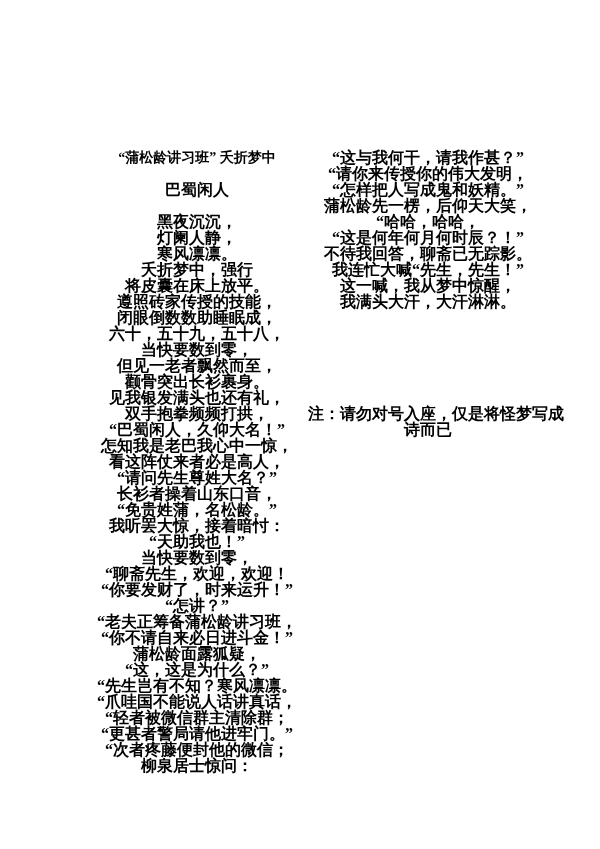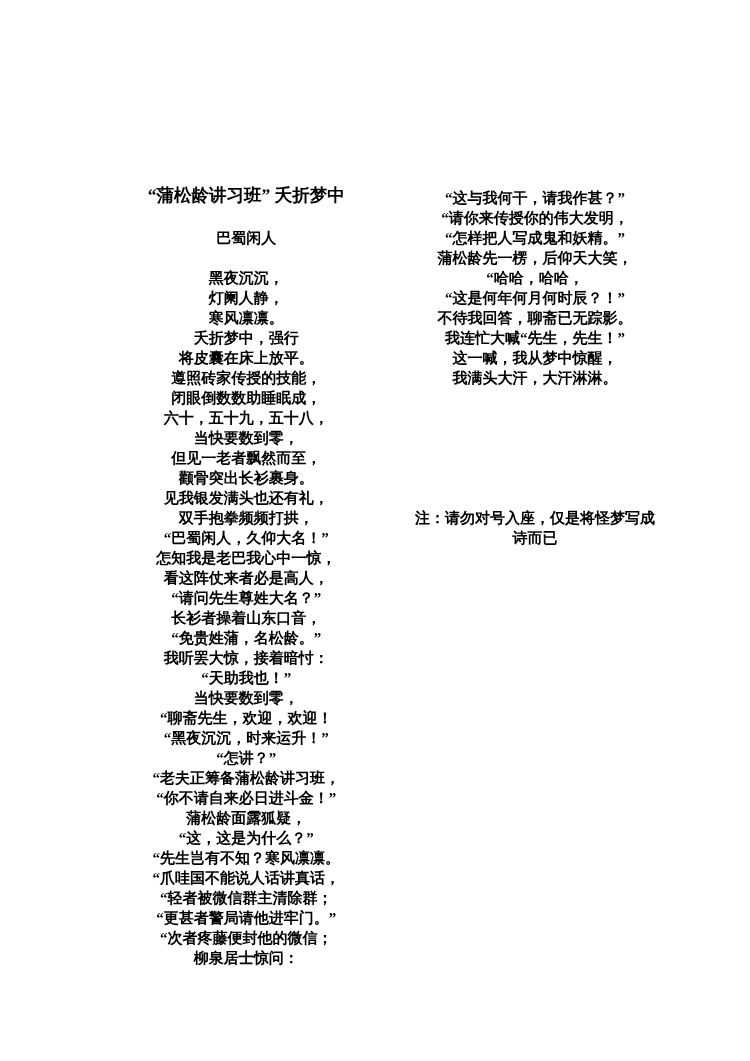--- a/index.html
+++ b/index.html
@@ -23,21 +23,21 @@
     position: absolute;
     top: 150px;
     width: 240px;
     text-align: center;
   }
   .col-left  { left: 77px; }
   .col-right { left: 308px; }
   .line {
     height: 16px;
     line-height: 16px;
-    font-size: 12px;
+    font-size: 16px;
     white-space: nowrap;
   }
   .title-line { font-size: 14px; }
 </style>
 </head>
 <body>
 
 <div class="page">
 
   <div class="col col-left">
@@ -62,21 +62,21 @@
         <div class="line">“巴蜀闲人，久仰大名！”</div>
         <div class="line">怎知我是老巴我心中一惊，</div>
         <div class="line">看这阵仗来者必是高人，</div>
         <div class="line">“请问先生尊姓大名？”</div>
         <div class="line">长衫者操着山东口音，</div>
         <div class="line">“免贵姓蒲，名松龄。”</div>
         <div class="line">我听罢大惊，接着暗忖：</div>
         <div class="line">“天助我也！”</div>
         <div class="line">当快要数到零，</div>
         <div class="line">“聊斋先生，欢迎，欢迎！</div>
-        <div class="line">“黑夜沉沉，时来运升！”</div>
+        <div class="line">“你要发财了，时来运升！”</div>
         <div class="line">“怎讲？”</div>
         <div class="line">“老夫正筹备蒲松龄讲习班，</div>
         <div class="line">“你不请自来必日进斗金！”</div>
         <div class="line">蒲松龄面露狐疑，</div>
         <div class="line">“这，这是为什么？”</div>
         <div class="line">“先生岂有不知？寒风凛凛。</div>
         <div class="line">“爪哇国不能说人话讲真话，</div>
         <div class="line">“轻者被微信群主清除群；</div>
         <div class="line">“更甚者警局请他进牢门。”</div>
         <div class="line">“次者疼藤便封他的微信；</div>

